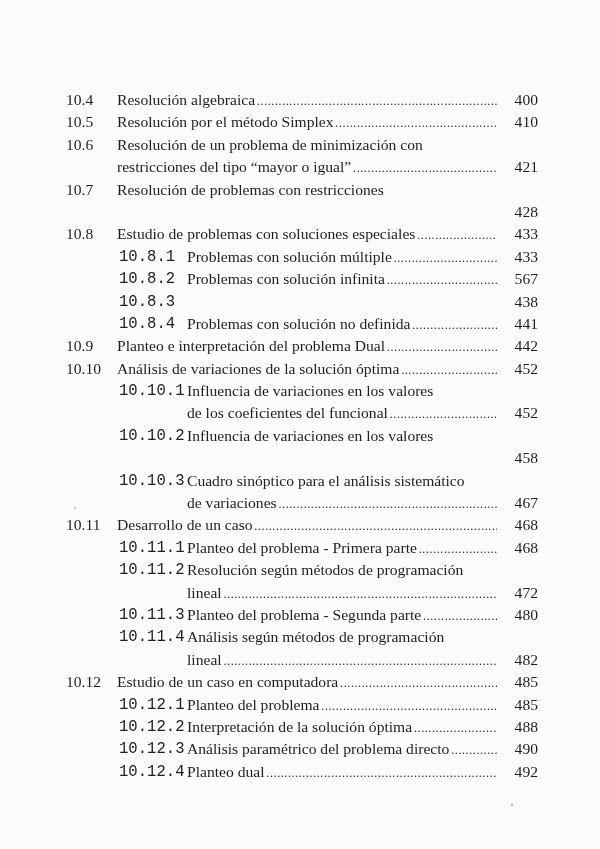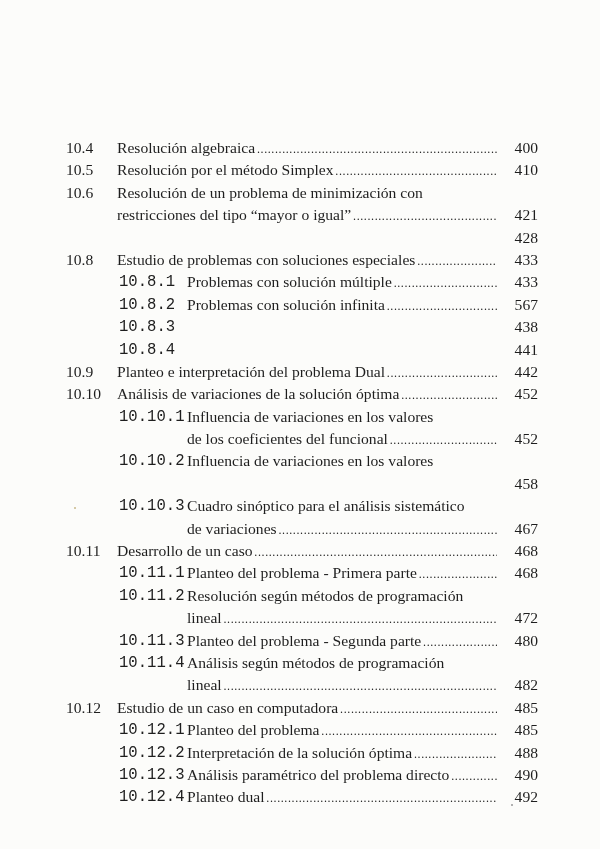--- a/index.html
+++ b/index.html
@@ -8,21 +8,20 @@
       background: #fcfcfa;
       font-family: "Liberation Serif", "DejaVu Serif", serif;
       color: #1e1e1e;
       position: relative;
       overflow: hidden;
     }
     #toc {
       position: absolute;
       left: 0; top: 89px;
       width: 600px;
-      margin-top: 48px;
     }
     .row {
       position: relative;
       height: 22.4px;
       font-size: 15.6px;
       line-height: 22.4px;
       white-space: nowrap;
     }
     .num {
       position: absolute;
@@ -70,20 +69,24 @@
     </div>
     <div class="row">
       <span class="num l1">10.6</span>
       <span class="title l1">Resolución de un problema de minimización con</span>
     </div>
     <div class="row">
       <span class="title l1 dots">restricciones del tipo “mayor o igual”</span>
       <span class="page">421</span>
     </div>
     <div class="row">
+      <span class="num l1">10.7</span>
+      <span class="title l1">Resolución de problemas con restricciones</span>
+    </div>
+    <div class="row">
       <span class="page">428</span>
     </div>
     <div class="row">
       <span class="num l1">10.8</span>
       <span class="title l1 dots">Estudio de problemas con soluciones especiales</span>
       <span class="page">433</span>
     </div>
     <div class="row">
       <span class="num l2">10.8.1</span>
       <span class="title l2 dots">Problemas con solución múltiple</span>
@@ -93,20 +96,21 @@
       <span class="num l2">10.8.2</span>
       <span class="title l2 dots">Problemas con solución infinita</span>
       <span class="page">567</span>
     </div>
     <div class="row">
       <span class="num l2">10.8.3</span>
       <span class="page">438</span>
     </div>
     <div class="row">
       <span class="num l2">10.8.4</span>
+      <span class="title l2 dots">Problemas con solución no definida</span>
       <span class="page">441</span>
     </div>
     <div class="row">
       <span class="num l1">10.9</span>
       <span class="title l1 dots">Planteo e interpretación del problema Dual</span>
       <span class="page">442</span>
     </div>
     <div class="row">
       <span class="num l1">10.10</span>
       <span class="title l1 dots">Análisis de variaciones de la solución óptima</span>

